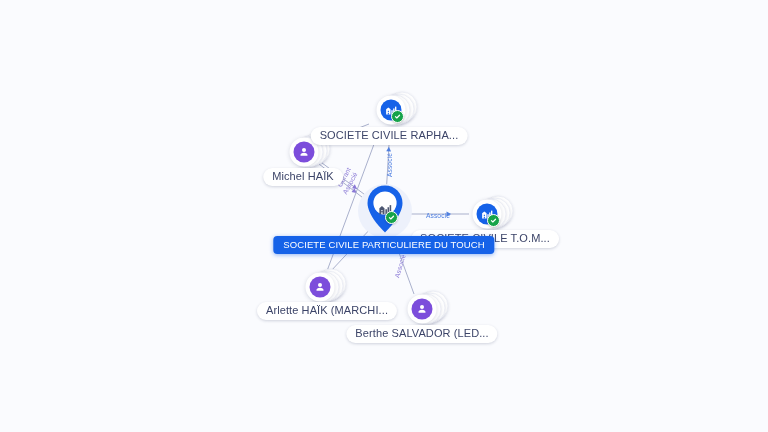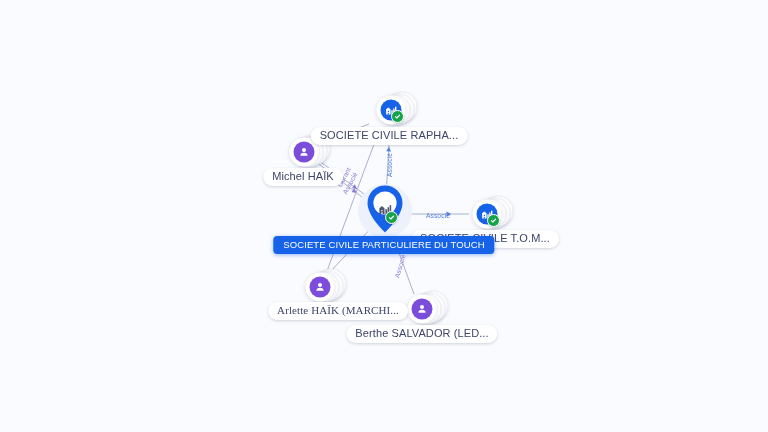--- a/index.html
+++ b/index.html
@@ -260,17 +260,17 @@
       <div class="edge-label purple" style="left: 344px; top: 177px; transform: translate(-50%, -50%) rotate(-62deg);">Gérant</div>
       <div class="edge-label purple" style="left: 350px; top: 183px; transform: translate(-50%, -50%) rotate(-62deg);">Associé</div>
       <div class="edge-label blue" style="left: 438px; top: 215px; transform: translate(-50%, -50%) rotate(0deg);">Associé</div>
       <div class="edge-label purple" style="left: 400px; top: 266px; transform: translate(-50%, -50%) rotate(-74deg);">Associé</div>
     </div>
   <div id="labels-layer">
       <div class="node-label" style="left: 389px; top: 127px;">SOCIETE CIVILE RAPHA...</div>
       <div class="node-label" style="left: 303px; top: 168px;">Michel HAÏK</div>
       <div class="node-label selected" style="left: 384px; top: 236px;">SOCIETE CIVILE PARTICULIERE DU TOUCH</div>
       <div class="node-label" style="left: 485px; top: 230px;">SOCIETE CIVILE T.O.M...</div>
-      <div class="node-label" style="left: 338px; top: 302px; font-family: Liberation Serif, serif;">Arlette HAÏK (MARCHI...</div>
+      <div class="node-label" style="left: 327px; top: 302px;">Arlette HAÏK (MARCHI...</div>
       <div class="node-label" style="left: 422px; top: 325px;">Berthe SALVADOR (LED...</div>
     </div>
 
 </div>
 
 </body></html>

